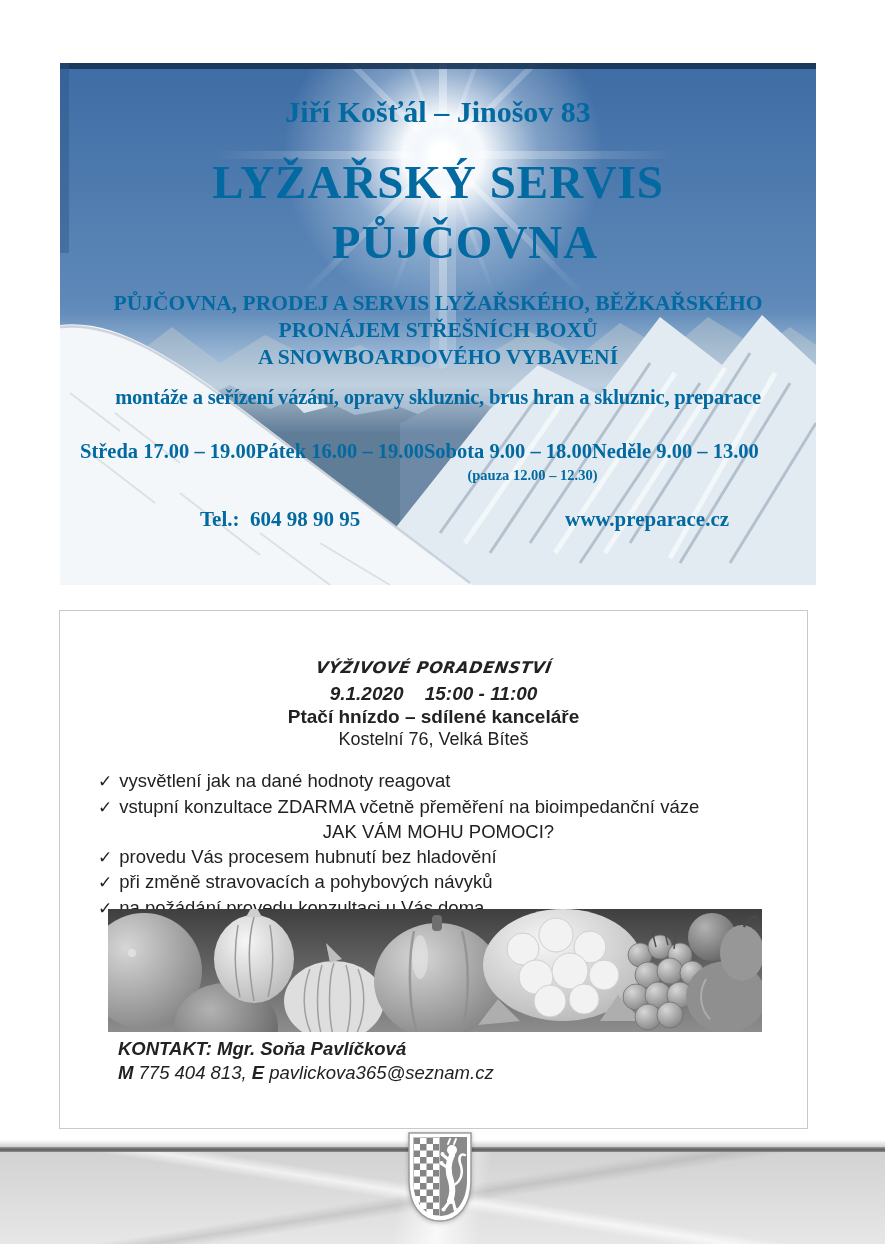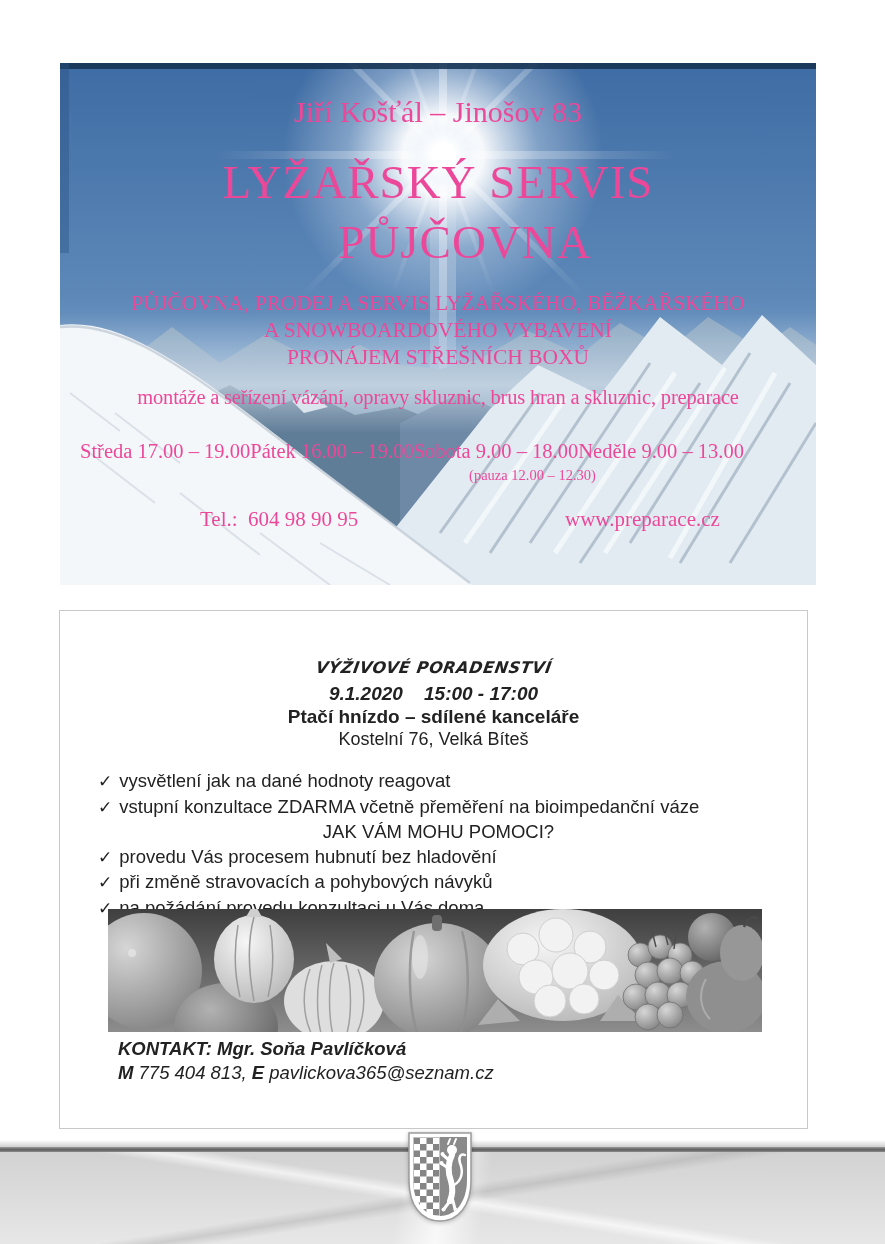--- a/index.html
+++ b/index.html
@@ -3,21 +3,21 @@
 <meta charset="utf-8">
 <style>
   html,body{margin:0;padding:0;}
   body{
     width:885px;height:1244px;position:relative;background:#ffffff;
     font-family:"Liberation Sans",sans-serif;overflow:hidden;
   }
   
   .ski-ad{position:absolute;left:60px;top:63px;width:756px;height:522px;overflow:hidden;}
   .ski-bg{position:absolute;left:0;top:0;width:756px;height:522px;display:block;}
-  .ski-text{position:absolute;inset:0;color:#ec4899;font-family:"Liberation Serif",serif;font-weight:400;}
+  .ski-text{position:absolute;inset:0;color:#0369a1;font-family:"Liberation Serif",serif;font-weight:700;}
   .ski-owner{position:absolute;top:32px;left:0;width:100%;text-align:center;font-size:30px;}
   .ski-big1{position:absolute;top:92px;left:0;width:100%;text-align:center;font-size:47px;letter-spacing:1px;}
   .ski-big2{position:absolute;top:152px;left:0;width:100%;text-align:center;font-size:47px;letter-spacing:1px;margin-left:27px;}
   .ski-sub{position:absolute;top:227px;left:0;width:100%;text-align:center;font-size:21.5px;line-height:27px;}
   .ski-services{position:absolute;top:323px;left:0;width:100%;text-align:center;font-size:20.5px;letter-spacing:-0.2px;}
   .ski-hours{position:absolute;top:377px;left:0;width:100%;box-sizing:border-box;
     display:flex;padding:0 20px;font-size:20.5px;}
   .ski-pause{position:absolute;top:404px;left:62.5%;transform:translateX(-50%);font-size:14.5px;white-space:nowrap;}
   .ski-contact{position:absolute;top:444px;left:0;width:100%;font-size:21px;}
   .ski-tel{position:absolute;left:140px;white-space:pre;}
@@ -144,42 +144,42 @@
       <rect x="0" y="0" width="756" height="6" fill="#14304f" opacity="0.85"></rect>
       <rect x="0" y="0" width="9" height="190" fill="#2a5384" opacity="0.4"></rect>
     </svg>
 
     <div class="ski-text">
       <div class="ski-owner">Jiří Košťál – Jinošov 83</div>
       <div class="ski-big1">LYŽAŘSKÝ SERVIS</div>
       <div class="ski-big2">PŮJČOVNA</div>
       <div class="ski-sub">
         <div>PŮJČOVNA, PRODEJ A SERVIS LYŽAŘSKÉHO, BĚŽKAŘSKÉHO</div>
+        <div>PRONÁJEM STŘEŠNÍCH BOXŮ</div>
         <div>A SNOWBOARDOVÉHO VYBAVENÍ</div>
-        <div>PRONÁJEM STŘEŠNÍCH BOXŮ</div>
       </div>
       <div class="ski-services">montáže a seřízení vázání, opravy skluznic, brus hran a skluznic, preparace</div>
       <div class="ski-hours">
         <span>Středa 17.00 – 19.00</span>
         <span>Pátek 16.00 – 19.00</span>
         <span>Sobota 9.00 – 18.00</span>
         <span>Neděle 9.00 – 13.00</span>
       </div>
       <div class="ski-pause">(pauza 12.00 – 12.30)</div>
       <div class="ski-contact">
         <span class="ski-tel"><span>Tel.:</span>  <span>604 98 90 95</span></span>
         <span class="ski-web">www.preparace.cz</span>
       </div>
     </div>
   </section>
 
   <section class="nutri-ad">
     <div class="nutri-head">
       <div><span class="nutri-title">VÝŽIVOVÉ PORADENSTVÍ</span></div>
-      <div class="nutri-date">9.1.2020    15:00 - 17:00</div>
+      <div class="nutri-date">9.1.2020    15:00 - 11:00</div>
       <div class="nutri-venue">Ptačí hnízdo – sdílené kanceláře</div>
       <div class="nutri-addr">Kostelní 76, Velká Bíteš</div>
     </div>
 
     <div class="nutri-list">
       <div class="chk-row"><span class="chk">✓</span><span>vysvětlení jak na dané hodnoty reagovat</span></div>
       <div class="chk-row"><span class="chk">✓</span><span>vstupní konzultace ZDARMA včetně přeměření na bioimpedanční váze</span></div>
       <div class="nutri-question">JAK VÁM MOHU POMOCI?</div>
       <div class="chk-row"><span class="chk">✓</span><span>provedu Vás procesem hubnutí bez hladovění</span></div>
       <div class="chk-row"><span class="chk">✓</span><span>při změně stravovacích a pohybových návyků</span></div>

